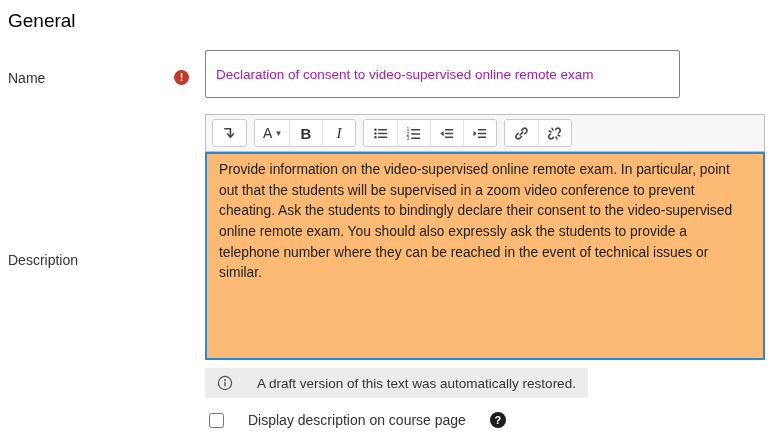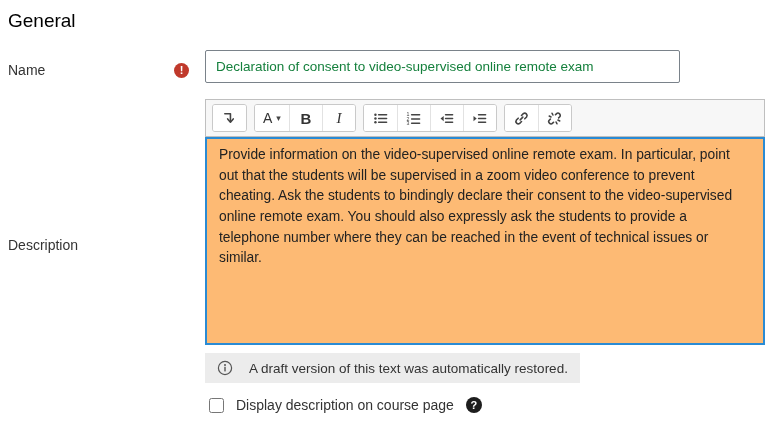--- a/index.html
+++ b/index.html
@@ -24,23 +24,23 @@
   .label-col label { font-size: 14px; color: #333; }
   .required-badge {
     margin-left: auto; margin-right: 16px;
     width: 15px; height: 15px; border-radius: 50%;
     background: #c0392b; color: #fff;
     font-size: 11px; font-weight: bold; line-height: 15px;
     text-align: center; display: inline-block;
   }
   .field-col { flex: 1; }
   input.text-input {
-    width: 475px; height: 33px;
+    width: 475px; height: 48px;
     border: 1px solid #7a828a; border-radius: 2px;
-    padding: 5px 10px; font-size: 13.5px; color: #15803d;
+    padding: 5px 10px; font-size: 13.5px; color: #a21caf;
     font-family: "Liberation Sans", sans-serif;
   }
   
   .editor { width: 560px; }
   .toolbar {
     background: #f7f7f7;
     border: 1px solid #bfbfbf;
     padding: 4px 6px; height: 38px;
     display: flex; gap: 7px; align-items: center;
   }
@@ -60,26 +60,26 @@
   .tbtn .italic { font-style: italic; font-family: "Liberation Serif", serif; font-size: 15px; }
   .tbtn .caret { font-size: 9px; margin-left: 4px; color: #444; }
   .tbtn svg { display: block; }
   .editarea {
     width: 560px; min-height: 208px;
     border: 2px solid #2a8bd4;
     padding: 6px 12px; font-size: 13.8px; line-height: 1.5;
     color: #222; background: #fdba74; position: relative;
   }
   .draft-notice {
-    display: inline-flex; align-items: center; gap: 16px;
+    display: inline-flex; align-items: center; gap: 24px;
     background: #ececec; padding: 7px 12px; margin-top: 8px;
     font-size: 13.5px; color: #333;
   }
   .checkbox-row { margin-top: 14px; margin-bottom: 0; }
-  .checkbox-line { display: flex; align-items: center; gap: 12px; padding-left: 4px; }
+  .checkbox-line { display: flex; align-items: center; gap: 24px; padding-left: 4px; }
   .checkbox-line input[type="checkbox"] { width: 15px; height: 15px; margin: 0; }
   .help-badge {
     width: 16px; height: 16px; border-radius: 50%;
     background: #1d1d1d; color: #fff;
     font-size: 11px; font-weight: bold;
     display: inline-flex; align-items: center; justify-content: center;
     cursor: pointer;
   }
 </style>
 </head>

